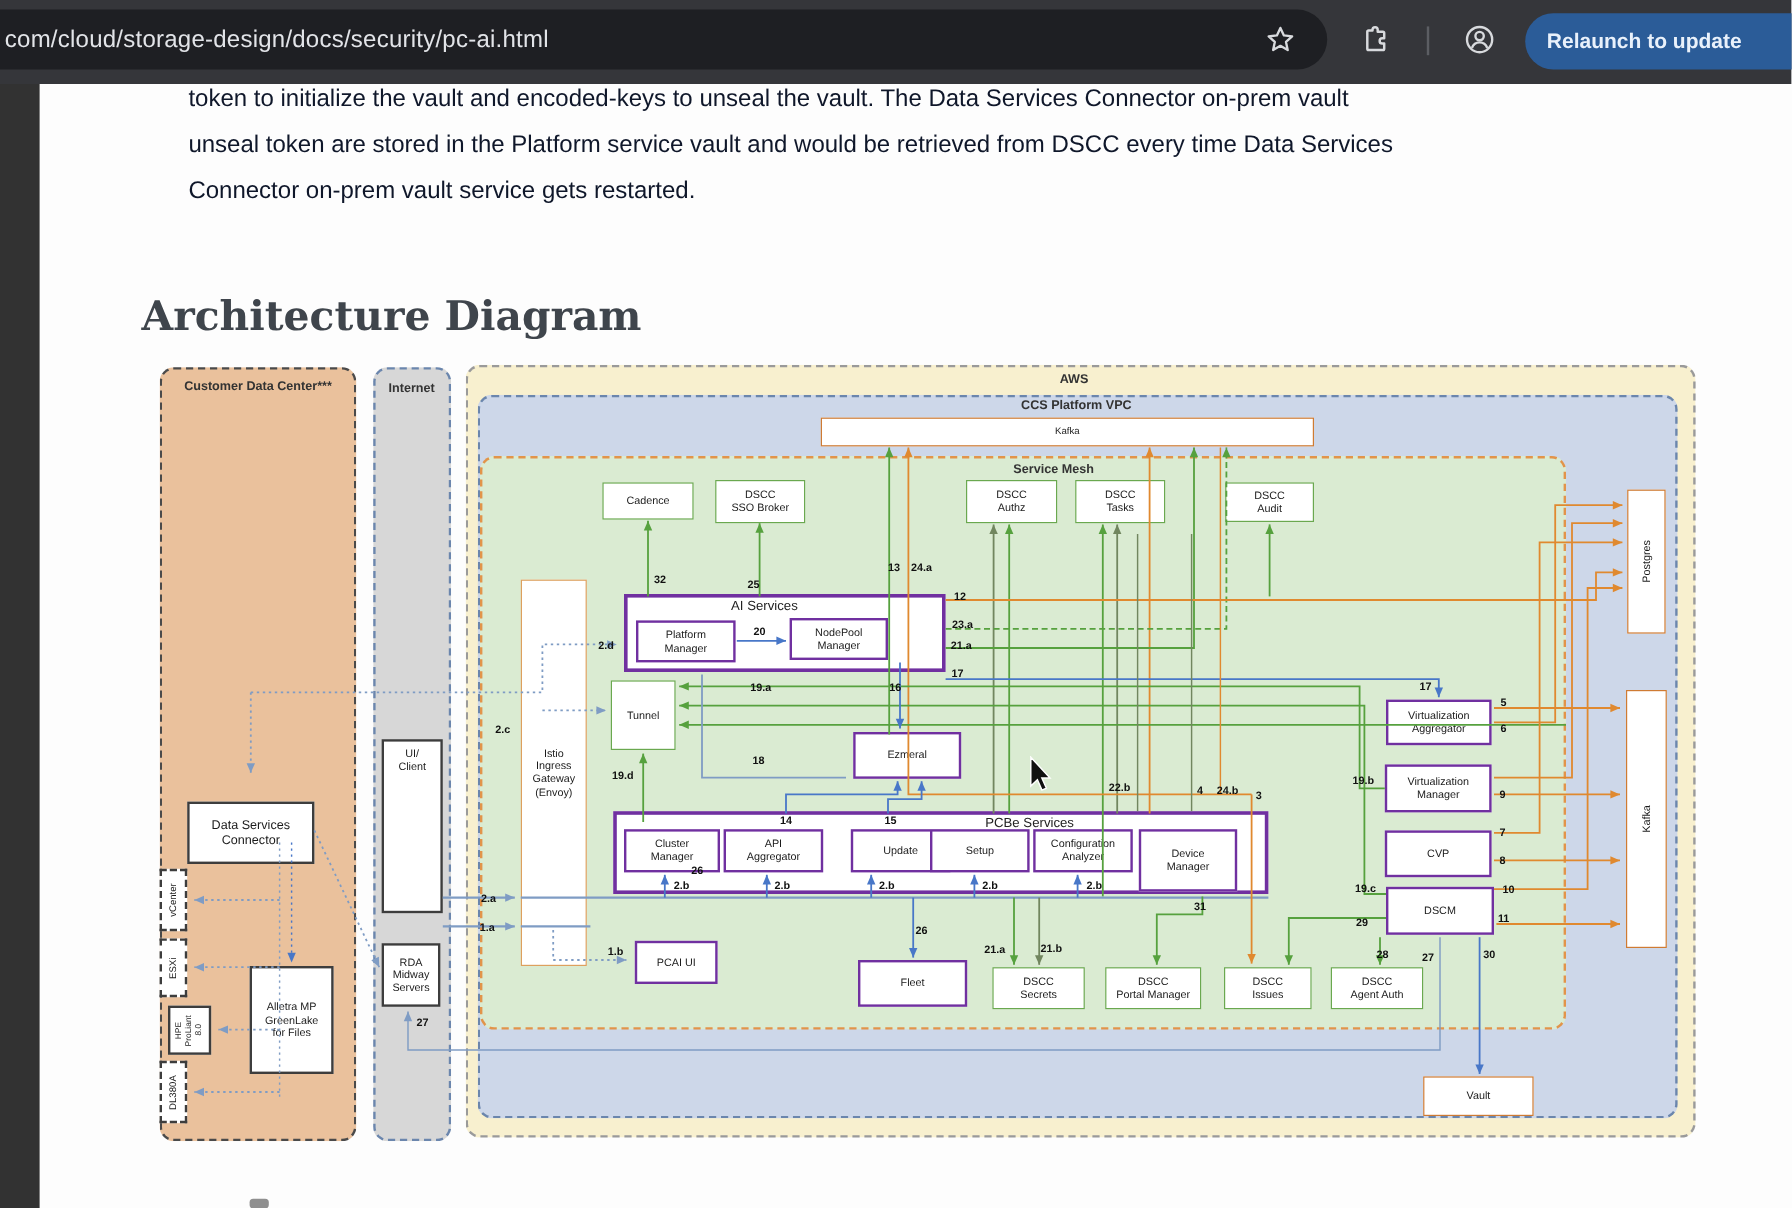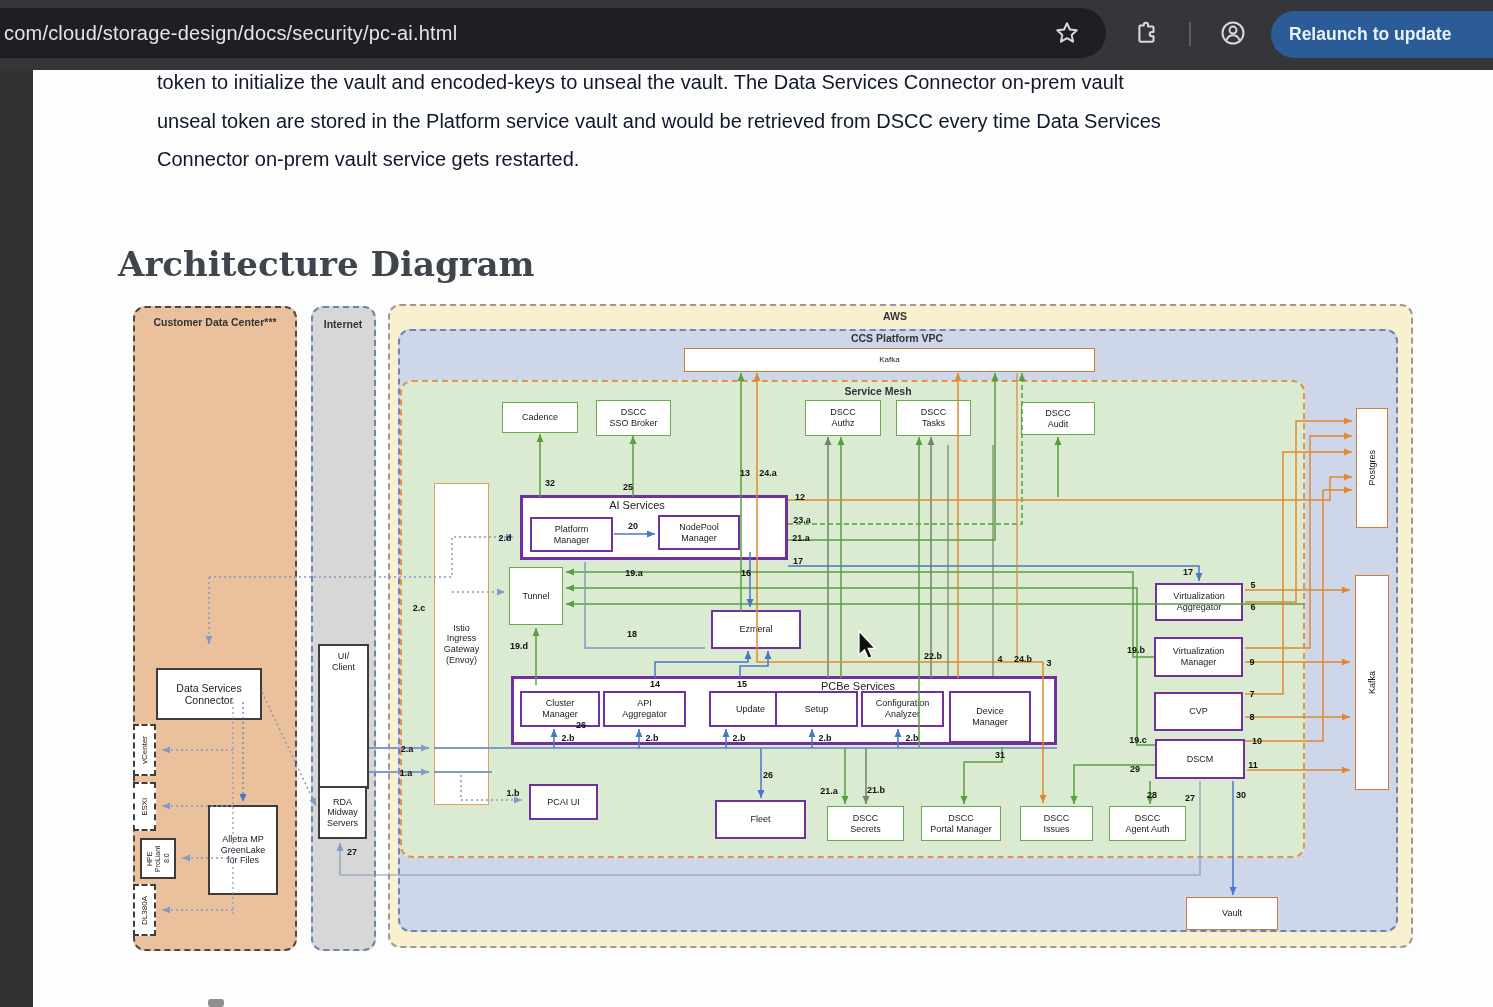--- a/index.html
+++ b/index.html
@@ -30,21 +30,21 @@
         justify-content:center;text-align:center;font-size:9px;line-height:1.18;color:#1b1b1b;z-index:13;}
   .node.s-g{border:1.6px solid #6aa84f;}
   .node.s-p{border:2.5px solid #7030a0;}
   .node.s-pb{border:3px solid #7030a0;}
   .node.s-o{border:1.6px solid #cf7b33;}
   .node.s-oi{border:1.6px solid #dda express;}
   .node.s-oi{border:1.6px solid #dda05e;}
   .node.s-d{border:2px solid #3d3d3d;}
   .node.s-dd{border:2px dashed #3d3d3d;}
   .node .rot{writing-mode:vertical-rl;transform:rotate(180deg);}
-  .node.vtop{align-items:flex-start;padding-top:5px;margin-top:28px;}
+  .node.vtop{align-items:flex-start;padding-top:5px;}
   .node.bold{font-weight:400;font-size:10.5px;margin-top:20px;}
   .ntitle{position:absolute;top:3px;font-size:11px;color:#222;white-space:nowrap;z-index:14;}
   #edges{position:absolute;left:0;top:0;z-index:15;pointer-events:none;}
   .elabel{position:absolute;font-size:9px;font-weight:700;color:#111;white-space:nowrap;z-index:16;
           transform:translate(-50%,-50%);}
   #cursor{position:absolute;z-index:30;}
 </style>
 </head>
 <body>
 

